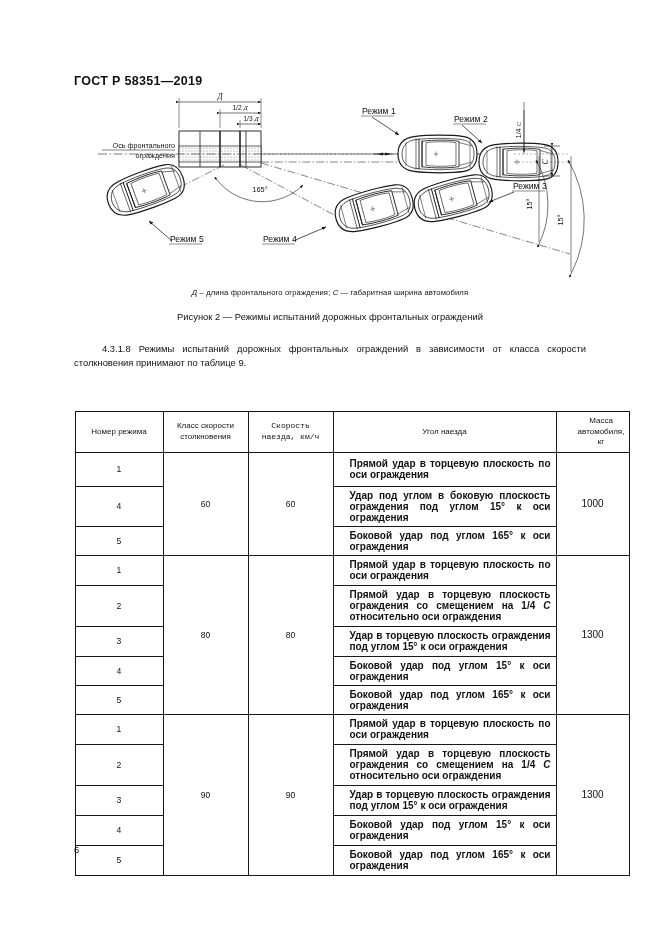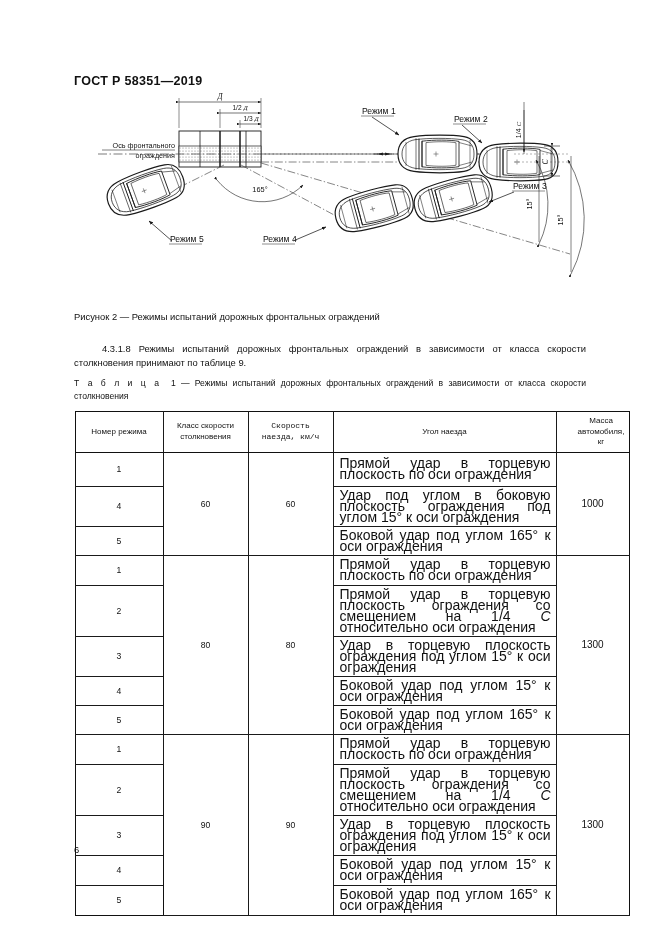--- a/index.html
+++ b/index.html
@@ -51,20 +51,21 @@
     text-align: center;
     font-size: 7.6px;
     letter-spacing: 0.15px;
   }
   .fig-caption-note i { font-style: italic; }
   .fig-caption {
     position: absolute;
     left: 74px;
     top: 311px;
     width: 512px;
+    text-align: center;
     font-size: 9.4px;
   }
 
   
   .para {
     position: absolute;
     font-size: 9.4px;
     line-height: 13.5px;
     text-align: justify;
   }
@@ -115,24 +116,25 @@
   .c-speed { width: 80px;  text-align: center; font-family: Liberation Mono, monospace; }
   .c-angle { width: 218px; text-align: left; }
   .c-mass  { width: 51px;  text-align: center; }
 
   .tbl td.cell-num   { text-align: center; font-size: 8.6px; }
   .tbl td.cell-class { text-align: center; font-size: 8.6px; border-left: 1.6px solid #111; border-right: 0.8px solid #1a1a1a;}
   .tbl td.cell-speed { text-align: center; font-size: 8.6px; }
   .tbl td.cell-angle {
     text-align: justify;
     text-align-last: left;
-    padding: 3px 5px 3px 6px;
+    padding: 3px 5px 3px 16px;
     line-height: 11px;
-    font-size: 14px;
+    font-size: 10px;
     border-left: 1.6px solid #111;
+    font-weight: bold;
   }
   .tbl td.cell-mass  { text-align: center; font-size: 10px; border-right: 1.6px solid #111;}
   .tbl td.cell-num   { border-left: 1.6px solid #111; }
 
   .grp-top td { border-top: 1.6px solid #111; }
   .tbl tr.last-row td { border-bottom: 1.6px solid #111; }
 
   .ital { font-style: italic; }
 
   
@@ -315,28 +317,28 @@
         <text x="458" y="120" font-size="7.2" fill="#111" transform="rotate(-90,458,120)" text-anchor="middle" font-family="'Liberation Sans',sans-serif">15°</text>
       </g>
       <g>
         <line x1="497" y1="72" x2="497" y2="188" stroke="#1a1a1a" stroke-width="0.55"></line>
         <path d="M497,190 A 118 118 0 0 0 494,76" fill="none" stroke="#1a1a1a" stroke-width="0.6" marker-start="url(#arS)" marker-end="url(#arS)"></path>
         <text x="489" y="136" font-size="7.2" fill="#111" transform="rotate(-90,489,136)" text-anchor="middle" font-family="'Liberation Sans',sans-serif">15°</text>
       </g>
     </svg>
   </div>
 
+  <div class="fig-caption-note">
+    <i>Д</i><span> – длина фронтального ограждения; </span><i>С</i><span> — габаритная ширина автомобиля</span>
+  </div>
 
   <div class="fig-caption">Рисунок 2 — Режимы испытаний дорожных фронтальных ограждений</div>
 
   <div class="para para-clause">4.3.1.8 Режимы испытаний дорожных фронтальных ограждений в зависимости от класса скорости столкновения принимают по таблице 9.</div>
 
-  <div class="para para-table-title">
-    <span class="tbl-word">Т а б л и ц а</span>&nbsp; <span>1 — Режимы испытаний дорожных фронтальных ограждений в зависимости от класса скорости столкновения</span>
-  </div>
 
   <table class="tbl">
     <thead>
       <tr>
         <th class="c-num">Номер режима</th>
         <th class="c-class">
           <span>Класс скорости</span><br>
           <span>столкновения</span>
         </th>
         <th class="c-speed">

